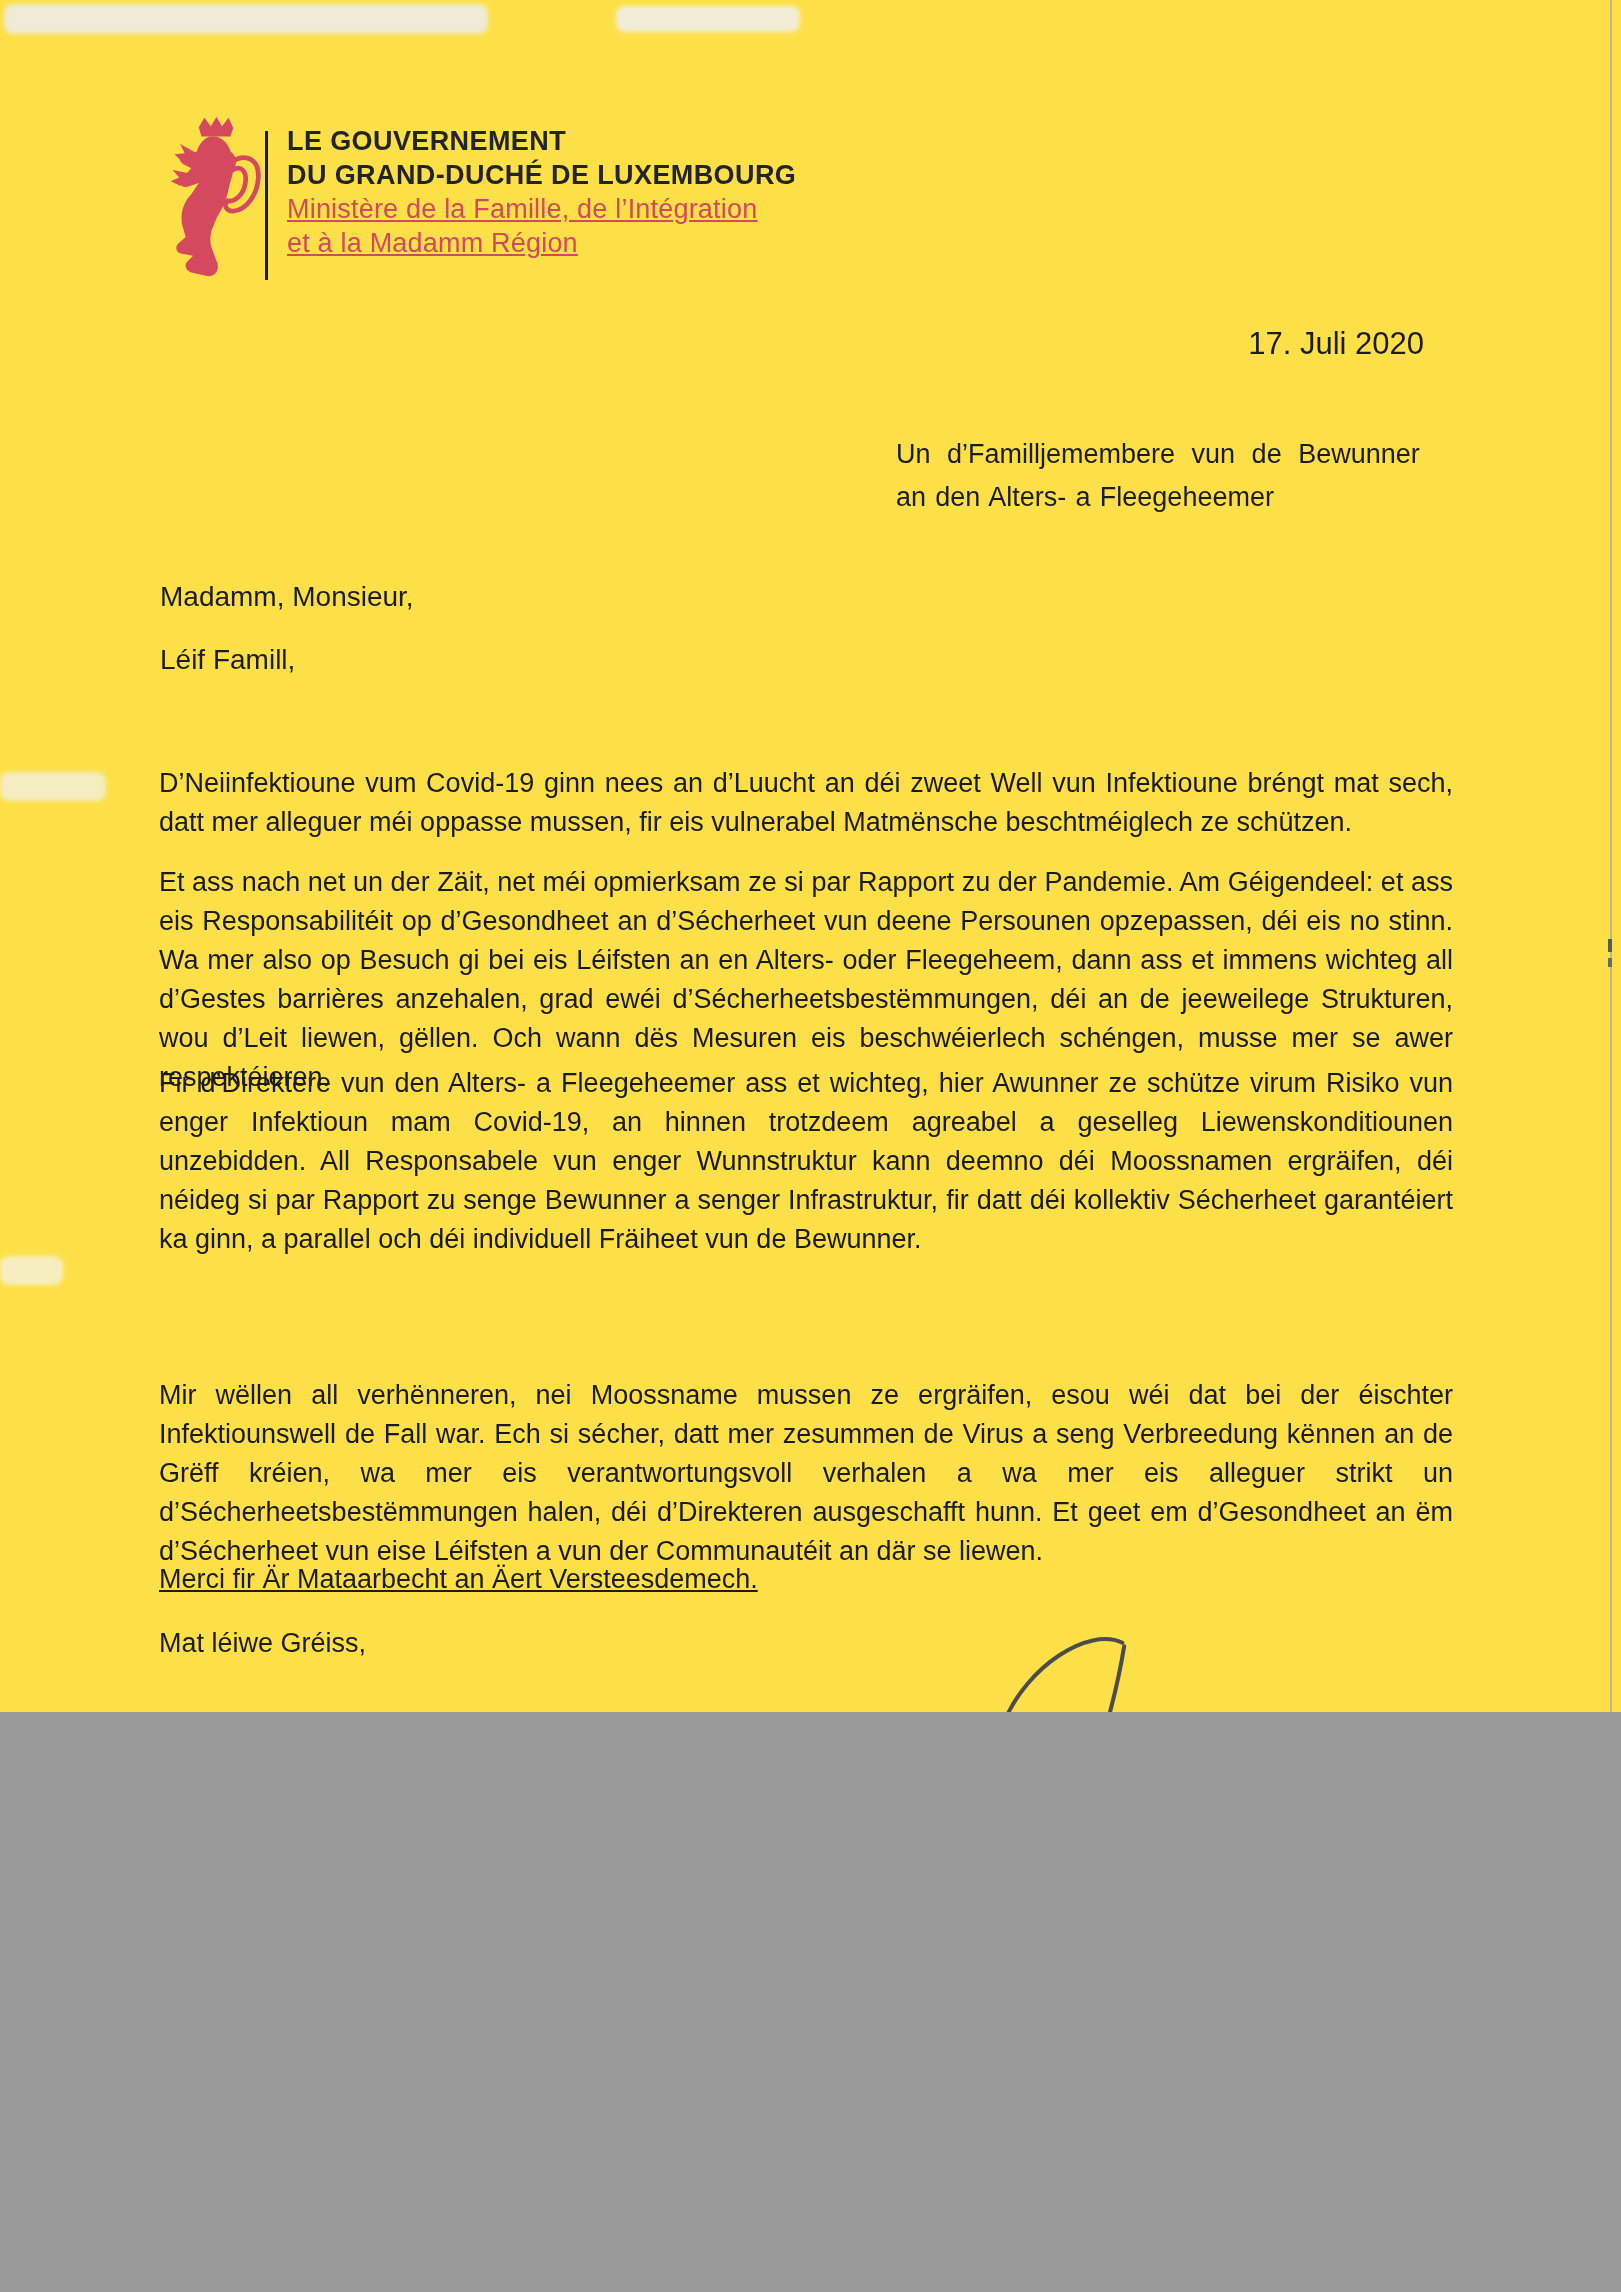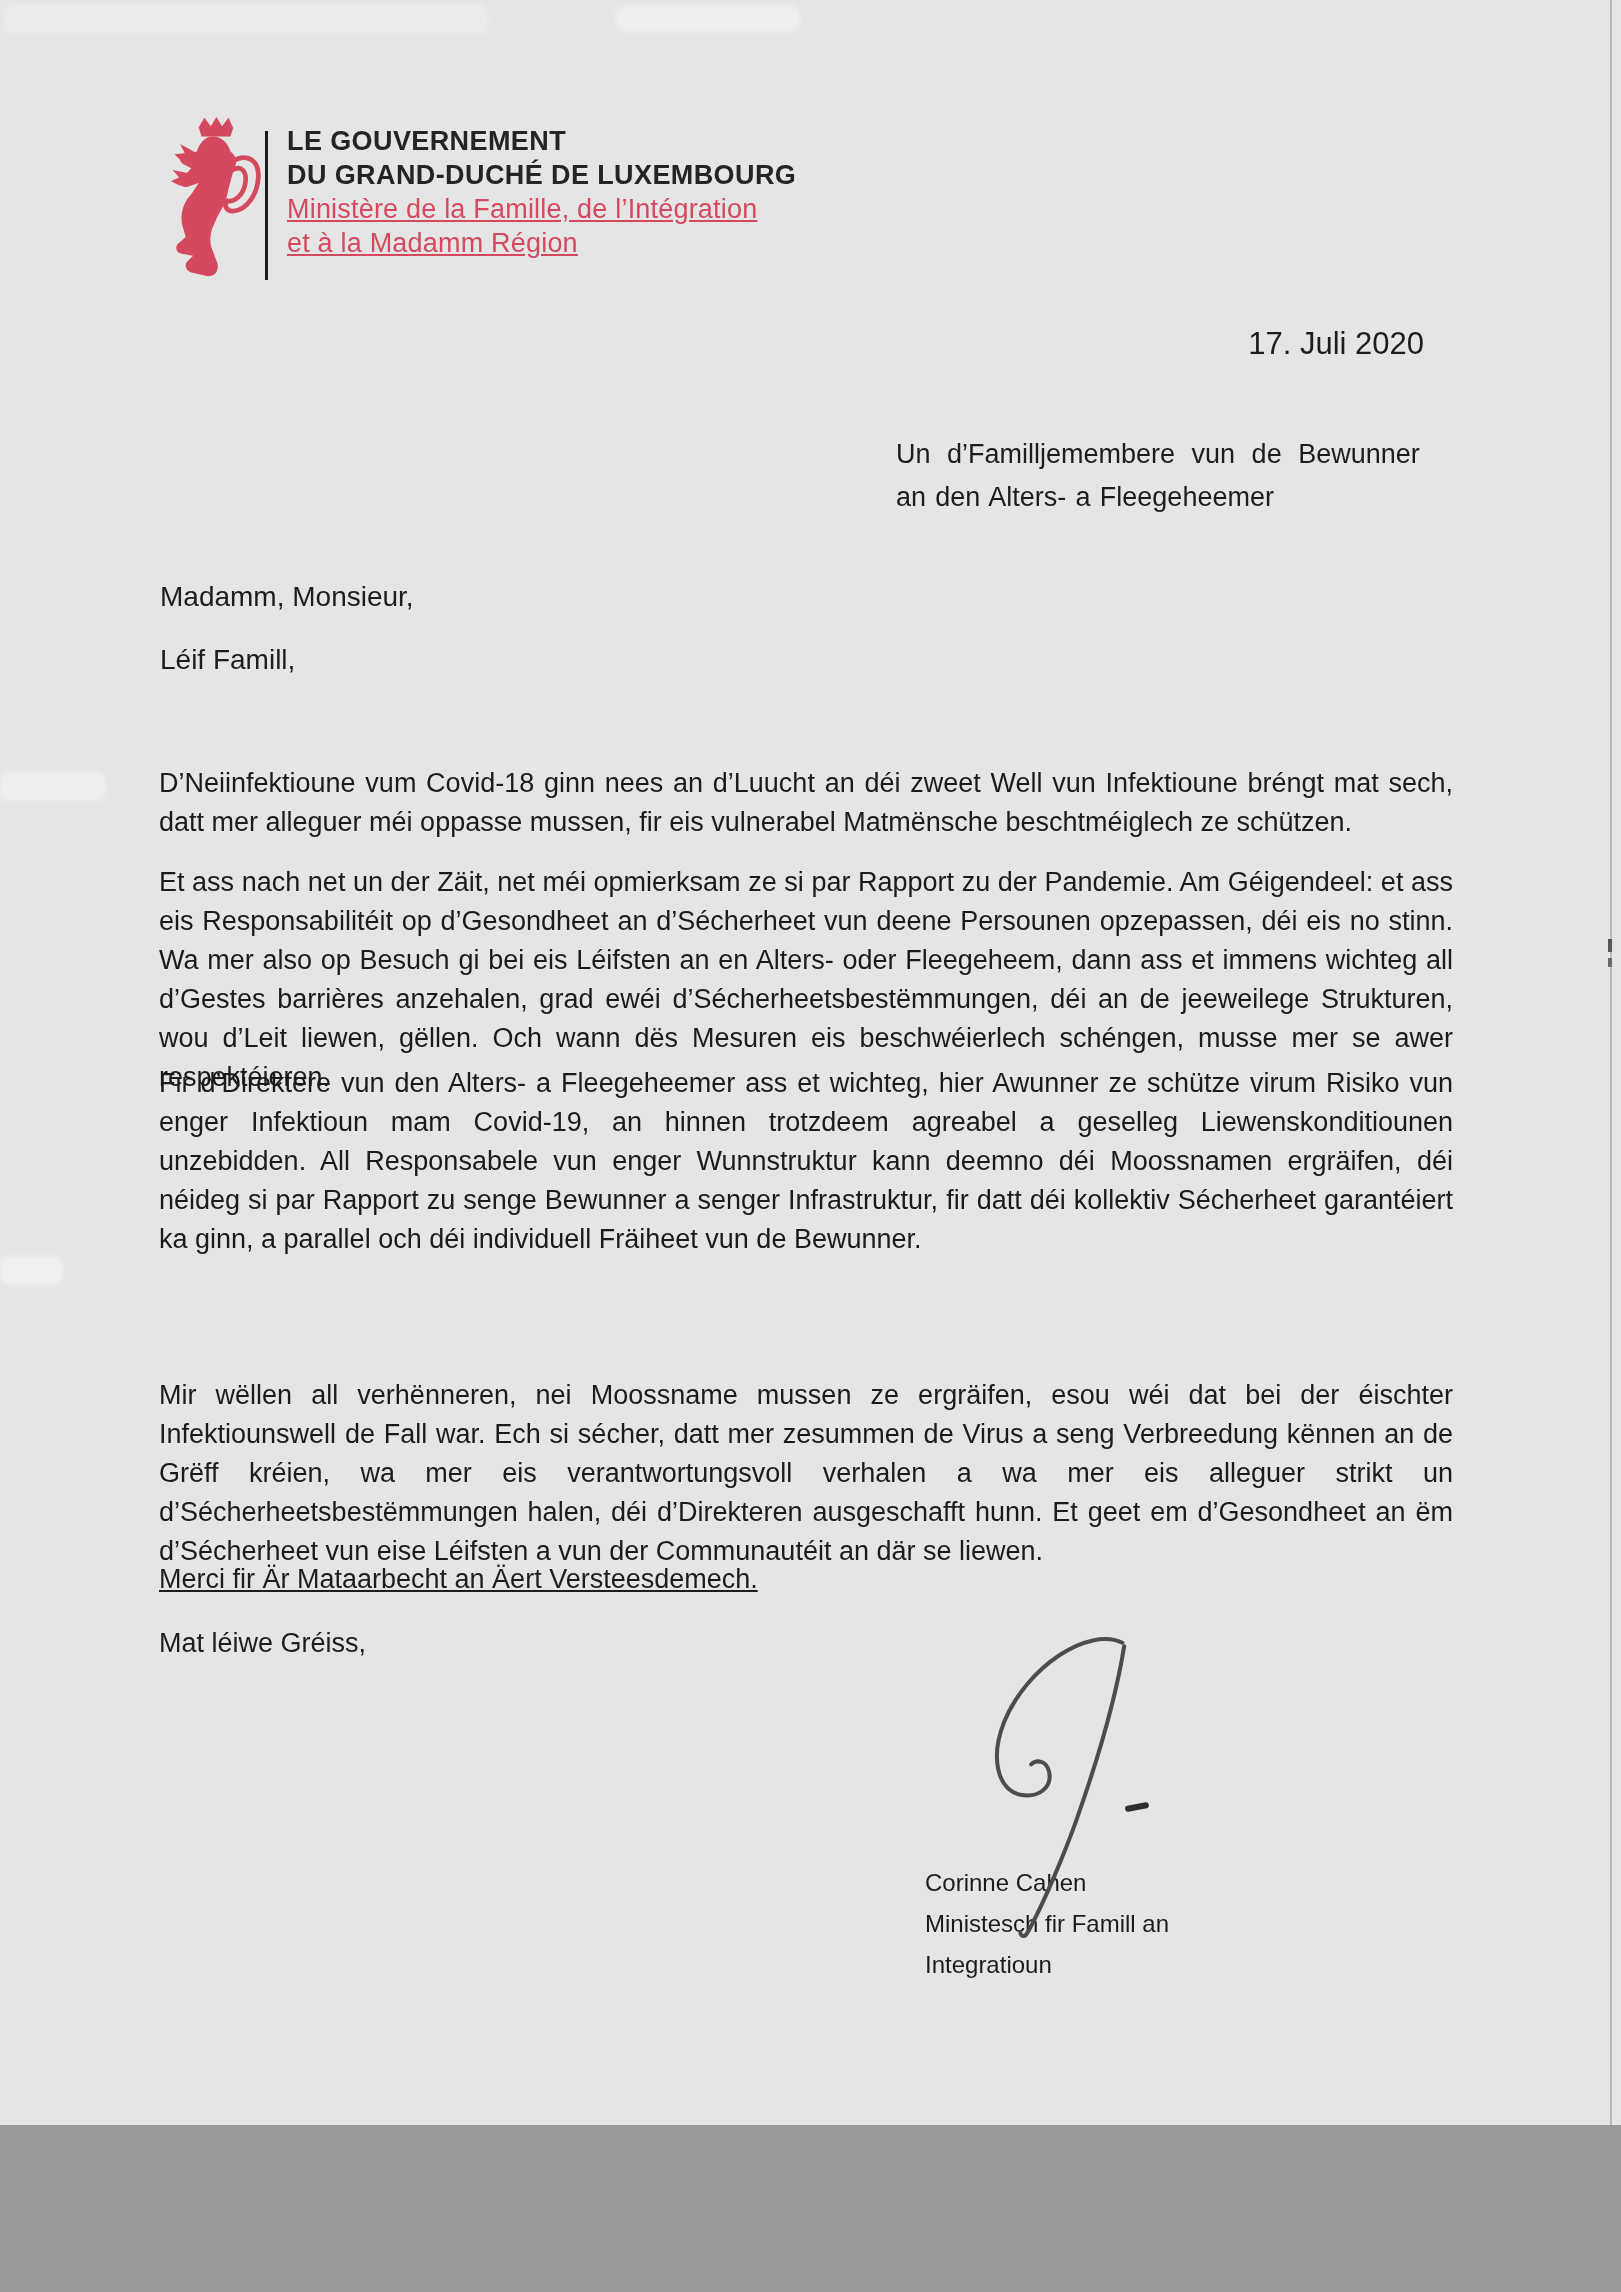--- a/index.html
+++ b/index.html
@@ -1,19 +1,19 @@
 <!DOCTYPE html>
 <html style="font-size:14.3px"><head>
 <meta charset="utf-8">
 <style>
   html,body{margin:0;padding:0;background:#9a9a9a;}
   .page{
     position:relative;
-    width:1621px;height:2125px;
-    background:#e5e5e5;
+    width:1621px;height:1712px;
+    background:#fde047;
     font-family:"Liberation Sans", sans-serif;
     color:#1d1d1d;
     overflow:hidden;
   }
   .abs{position:absolute;}
 
   
   .lion-logo{left:167px;top:116px;width:97px;height:163px;}
   .header-rule{left:265px;top:131px;width:2.7px;height:149px;background:#1c1c1c;}
   .header-text{left:287px;top:124px;line-height:34px;font-size:27px;white-space:nowrap;}
@@ -100,21 +100,21 @@
   <div class="abs date-line">17. Juli 2020</div>
 
   <div class="abs recipient">
     <div class="l1">Un d’Familljemembere vun de Bewunner</div>
     <div class="l2">an den Alters- a Fleegeheemer</div>
   </div>
 
   <div class="abs salut1">Madamm, Monsieur,</div>
   <div class="abs salut2">Léif Famill,</div>
 
-  <div class="abs body-par p1">D’Neiinfektioune vum Covid-18 ginn nees an d’Luucht an déi zweet Well vun Infektioune bréngt mat sech, datt mer alleguer méi oppasse mussen, fir eis vulnerabel Matmënsche beschtméiglech ze schützen.</div>
+  <div class="abs body-par p1">D’Neiinfektioune vum Covid-19 ginn nees an d’Luucht an déi zweet Well vun Infektioune bréngt mat sech, datt mer alleguer méi oppasse mussen, fir eis vulnerabel Matmënsche beschtméiglech ze schützen.</div>
   <div class="abs body-par p2">Et ass nach net un der Zäit, net méi opmierksam ze si par Rapport zu der Pandemie. Am Géigendeel: et ass eis Responsabilitéit op d’Gesondheet an d’Sécherheet vun deene Persounen opzepassen, déi eis no stinn. Wa mer also op Besuch gi bei eis Léifsten an en Alters- oder Fleegeheem, dann ass et immens wichteg all d’Gestes barrières anzehalen, grad ewéi d’Sécherheetsbestëmmungen, déi an de jeeweilege Strukturen, wou d’Leit liewen, gëllen. Och wann dës Mesuren eis beschwéierlech schéngen, musse mer se awer respektéieren.</div>
   <div class="abs body-par p3">Fir d’Direktere vun den Alters- a Fleegeheemer ass et wichteg, hier Awunner ze schütze virum Risiko vun enger Infektioun mam Covid-19, an hinnen trotzdeem agreabel a geselleg Liewenskonditiounen unzebidden. All Responsabele vun enger Wunnstruktur kann deemno déi Moossnamen ergräifen, déi néideg si par Rapport zu senge Bewunner a senger Infrastruktur, fir datt déi kollektiv Sécherheet garantéiert ka ginn, a parallel och déi individuell Fräiheet vun de Bewunner.</div>
   <div class="abs body-par p4">Mir wëllen all verhënneren, nei Moossname mussen ze ergräifen, esou wéi dat bei der éischter Infektiounswell de Fall war. Ech si sécher, datt mer zesummen de Virus a seng Verbreedung kënnen an de Grëff kréien, wa mer eis verantwortungsvoll verhalen a wa mer eis alleguer strikt un d’Sécherheetsbestëmmungen halen, déi d’Direkteren ausgeschafft hunn. Et geet em d’Gesondheet an ëm d’Sécherheet vun eise Léifsten a vun der Communautéit an där se liewen.</div>
   <div class="abs thanks">Merci fir Är Mataarbecht an Äert Versteesdemech.</div>
   <div class="abs closing">Mat léiwe Gréiss,</div>
 
   <div class="abs sig-svg">
     <svg viewBox="0 0 200 350" width="179" height="313" aria-hidden="true">
       <path d="M158,12 C120,-6 52,38 26,100 C10,140 18,176 44,182 C64,186 80,174 76,156 C73,144 62,142 56,148" fill="none" stroke="#4c4c4c" stroke-width="4.5" stroke-linecap="round"></path>
       <path d="M160,16 C150,78 128,150 106,212 C96,240 72,300 52,336 C50,340 46,342 44,337" fill="none" stroke="#4c4c4c" stroke-width="4.5" stroke-linecap="round"></path>

